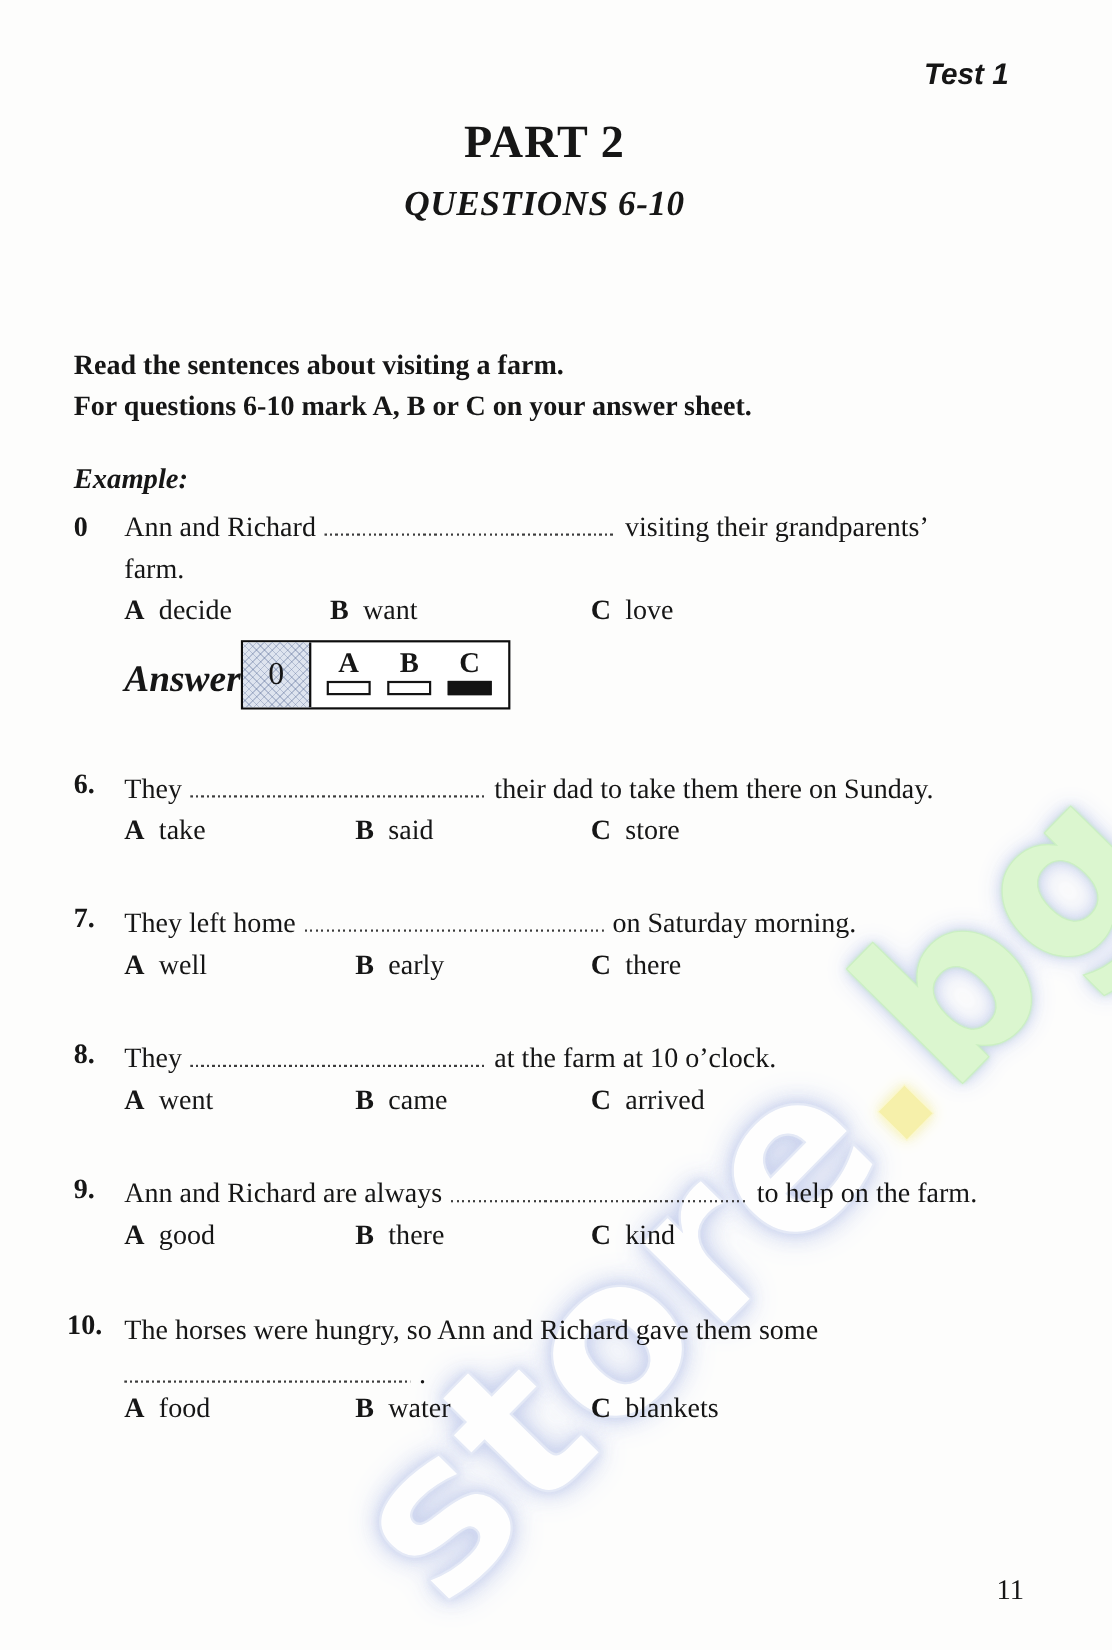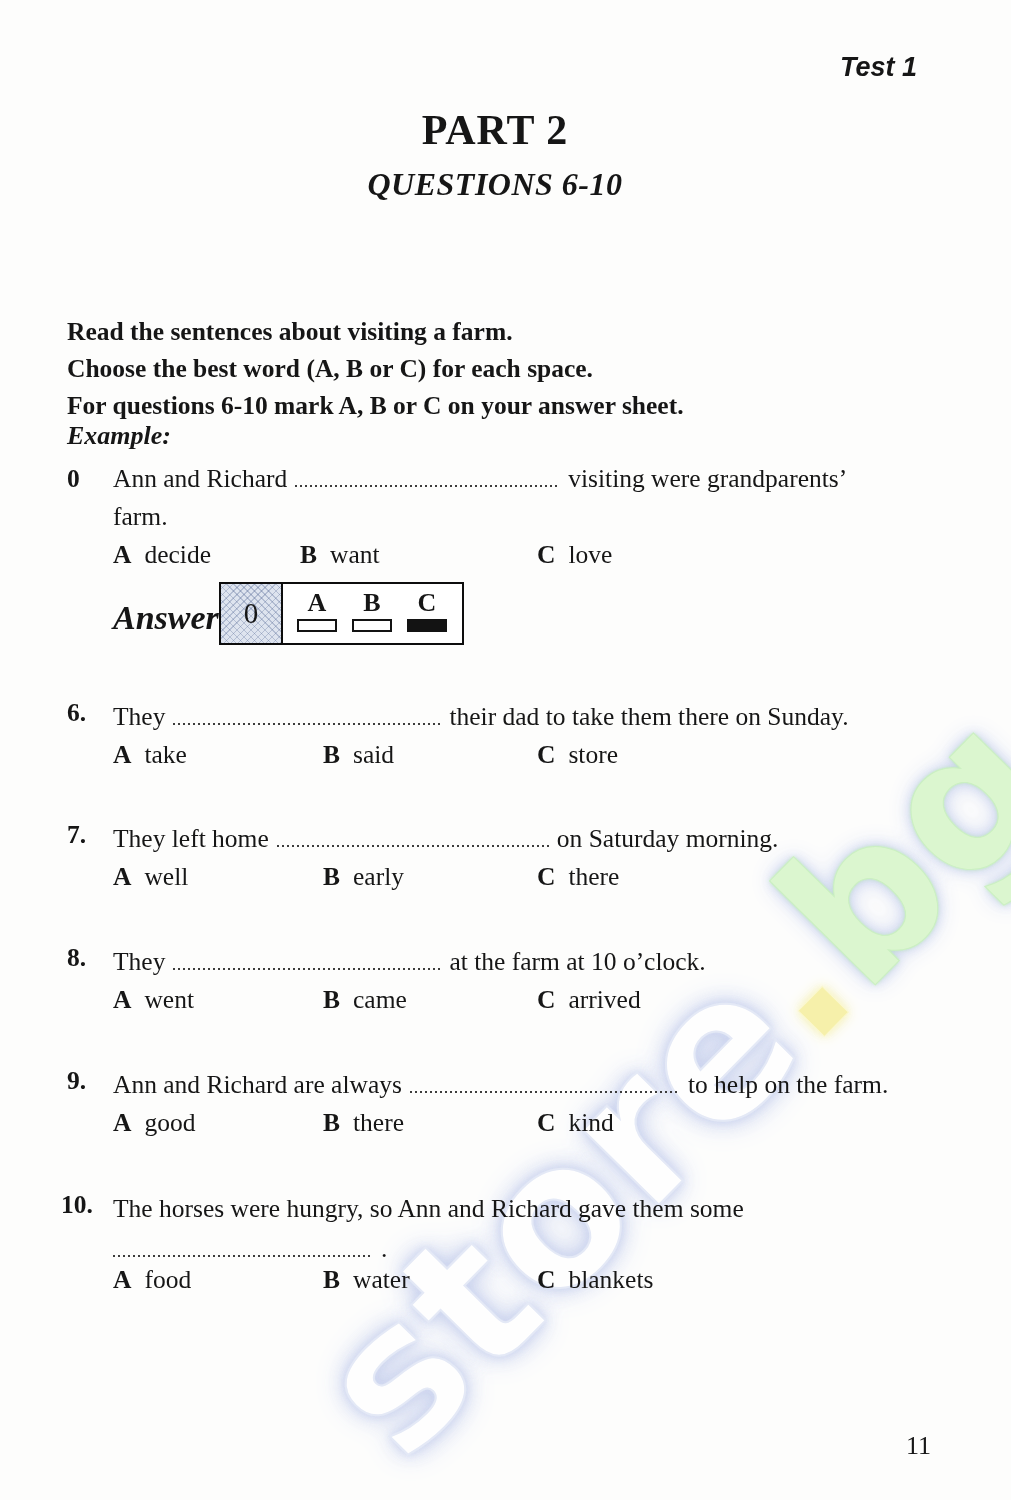--- a/index.html
+++ b/index.html
@@ -106,27 +106,26 @@
   <div class="watermark"><span class="wm-store">store</span><span class="wm-dot">.</span><span class="wm-bg">bg</span></div>
 
   <div class="layer-content">
 
     <div class="test-label">Test 1</div>
     <h1 class="part-title">PART 2</h1>
     <h2 class="questions-title">QUESTIONS 6-10</h2>
 
     <div class="instructions">
       <div>Read the sentences about visiting a farm.</div>
-      <div>Choose the best word (A, B or C) for each space.</div>
       <div>For questions 6-10 mark A, B or C on your answer sheet.</div>
     </div>
 
     <div class="example-label">Example:</div>
 
-    <div class="sentence example-line1"><span class="example-num">0</span><span>Ann and Richard</span><span class="dots" style="width:265px"></span><span>visiting were grandparents’</span></div>
+    <div class="sentence example-line1"><span class="example-num">0</span><span>Ann and Richard</span><span class="dots" style="width:265px"></span><span>visiting their grandparents’</span></div>
     <div class="sentence example-line2">farm.</div>
 
     <div class="options example-options">
       <span class="opt"><span class="letter">A</span><span>decide</span></span>
       <span class="opt"><span class="letter">B</span><span>want</span></span>
       <span class="opt"><span class="letter">C</span><span>love</span></span>
     </div>
 
     <div class="answer-label">Answer:</div>
     <div class="answer-box">

